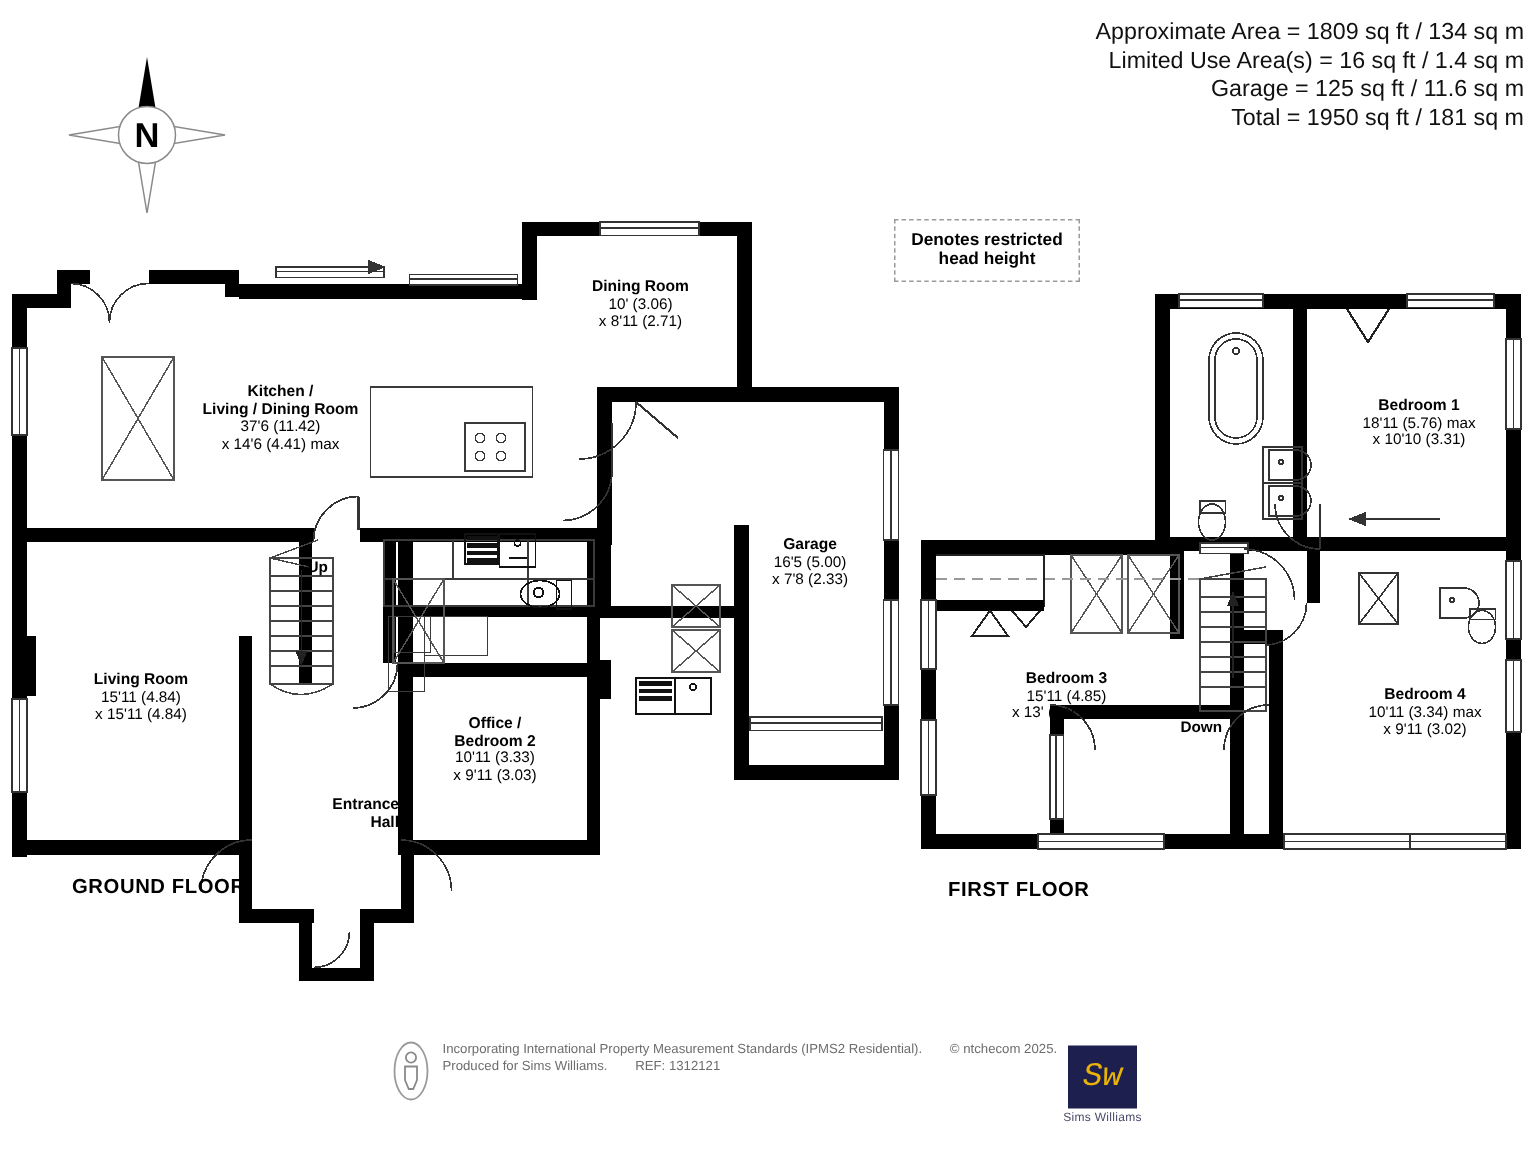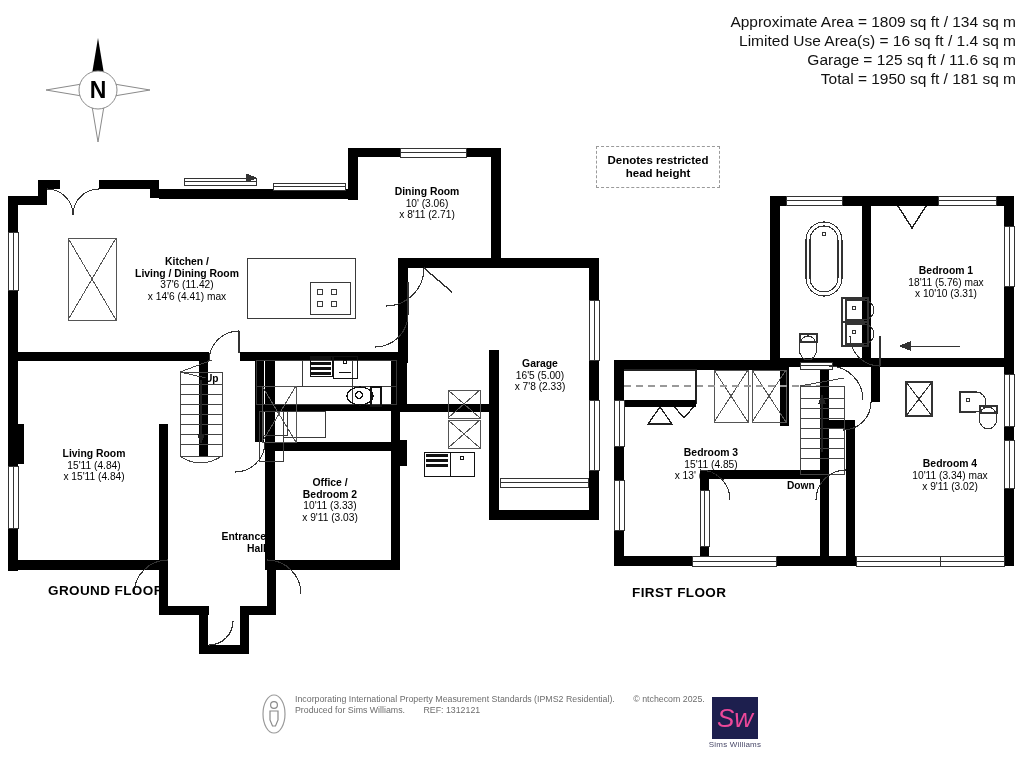--- a/index.html
+++ b/index.html
@@ -33,21 +33,21 @@
   .rlabel span{display:block;}
   .stairlab{position:absolute;font-size:10.2px;font-weight:bold;}
 
   
   .footer{position:absolute;left:262px;top:694px;display:flex;align-items:flex-start;gap:9px;}
   .foot-txt{font-size:8.8px;line-height:11.4px;color:#6d6d6d;}
   .foot-txt .row{white-space:nowrap;}
   .copyr{margin-left:16px;}
   .logo{position:absolute;left:712px;top:697px;width:46px;height:42px;background:#1d1f4e;
         display:flex;align-items:center;justify-content:center;}
-  .logo-sw{color:#ec4899;font-family:Liberation Sans, sans-serif;font-style:italic;font-size:26px;line-height:22px;}
+  .logo-sw{color:#eab308;font-family:Liberation Mono, monospace;font-style:italic;font-size:22px;line-height:22px;}
   .logo-cap{position:absolute;left:699px;top:740px;width:72px;text-align:center;font-size:8px;color:#4a4a6a;letter-spacing:.2px;}
 </style>
 </head>
 <body>
 
 <div class="page">
 
   <div class="areas">
     <div>Approximate Area = 1809 sq ft / 134 sq m</div>
     <div>Limited Use Area(s) = 16 sq ft / 1.4 sq m</div>

